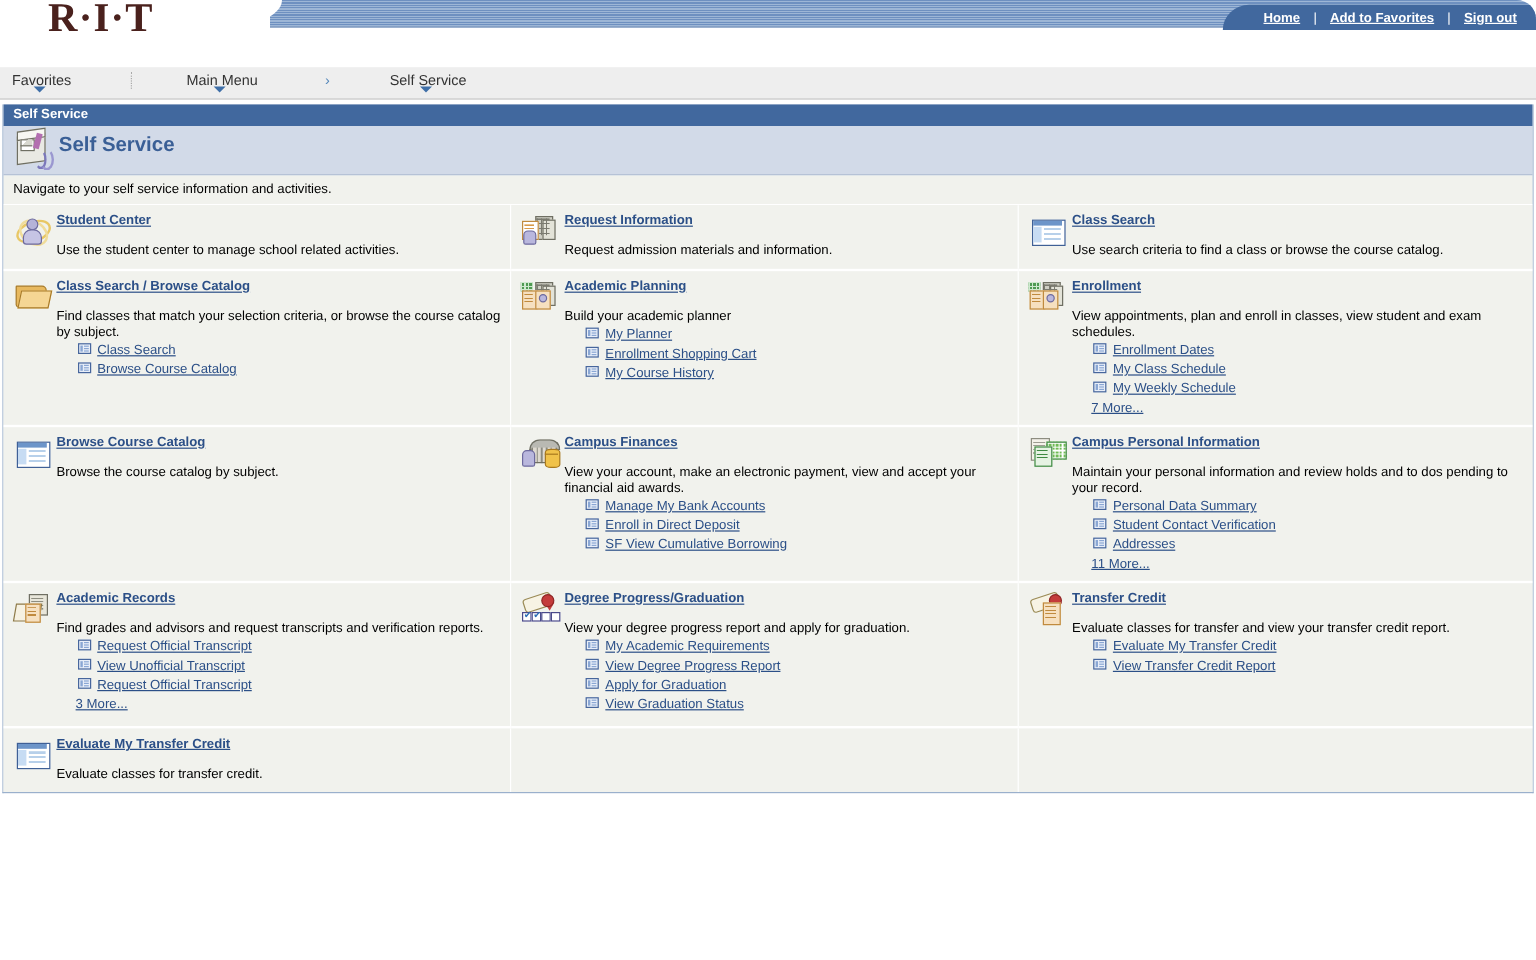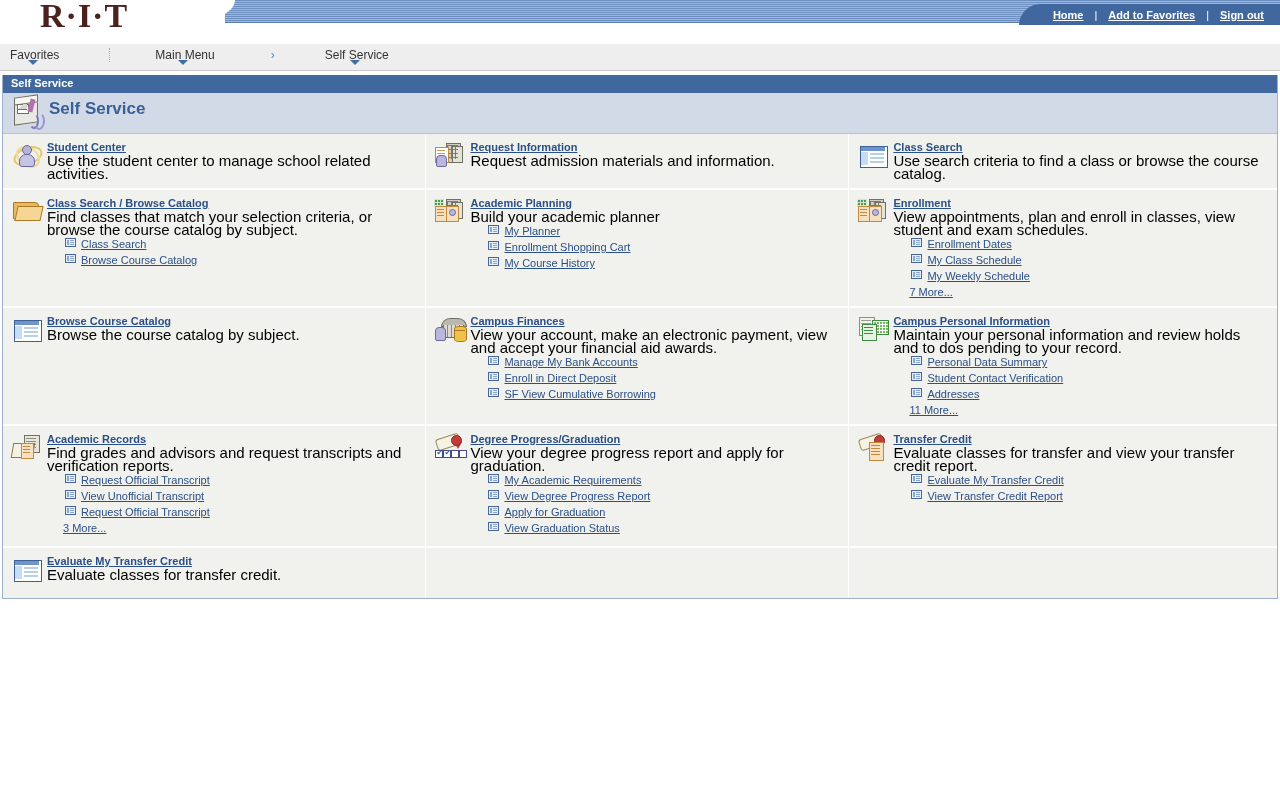--- a/index.html
+++ b/index.html
@@ -12,23 +12,24 @@
     width: 1280px;
     height: 800px;
     overflow: hidden;
     font-size: 11px;
     color: #000;
   }
 
   
   .brandbar {
     position: relative;
-    height: 44px;
+    height: 56px;
     background: #ffffff;
     overflow: hidden;
+    border-radius: 16px;
   }
   .brand-stripe {
     position: absolute;
     left: 195px;
     top: 0;
     right: 0;
     height: 22px;
     background: repeating-linear-gradient(
       to bottom,
       #6e90c0 0px, #6e90c0 1px,
@@ -206,24 +207,24 @@
   .entry-title {
     font-size: 11px;
     font-weight: bold;
     color: #2b4f87;
     text-decoration: underline;
     cursor: pointer;
     display: inline-block;
     text-align: right;
   }
   .entry-desc {
-    font-size: 15px;
+    font-size: 11px;
     color: #000000;
     line-height: 13px;
-    margin-top: 1px;
+    margin-top: 13px;
   }
   ul.sublinks {
     list-style: none;
     margin: 2px 0 0 0;
     padding: 0 0 0 18px;
   }
   ul.sublinks li {
     display: flex;
     align-items: flex-start;
     height: 16px;
@@ -398,20 +399,21 @@
         <span class="ic env"></span>
         <span class="ic envf"></span>
         <span class="ic pen"></span>
         <span class="ic wave1"></span>
         <span class="ic wave2"></span>
       </div>
     </div>
     <h1>Self Service</h1>
   </div>
 
+  <div class="instruct">Navigate to your self service information and activities.</div>
 
   <table class="grid">
     <colgroup>
         <col style="width:33.2%">
         <col style="width:33.2%">
         <col style="width:33.6%">
       </colgroup>
     <tbody>
 
     <tr>

